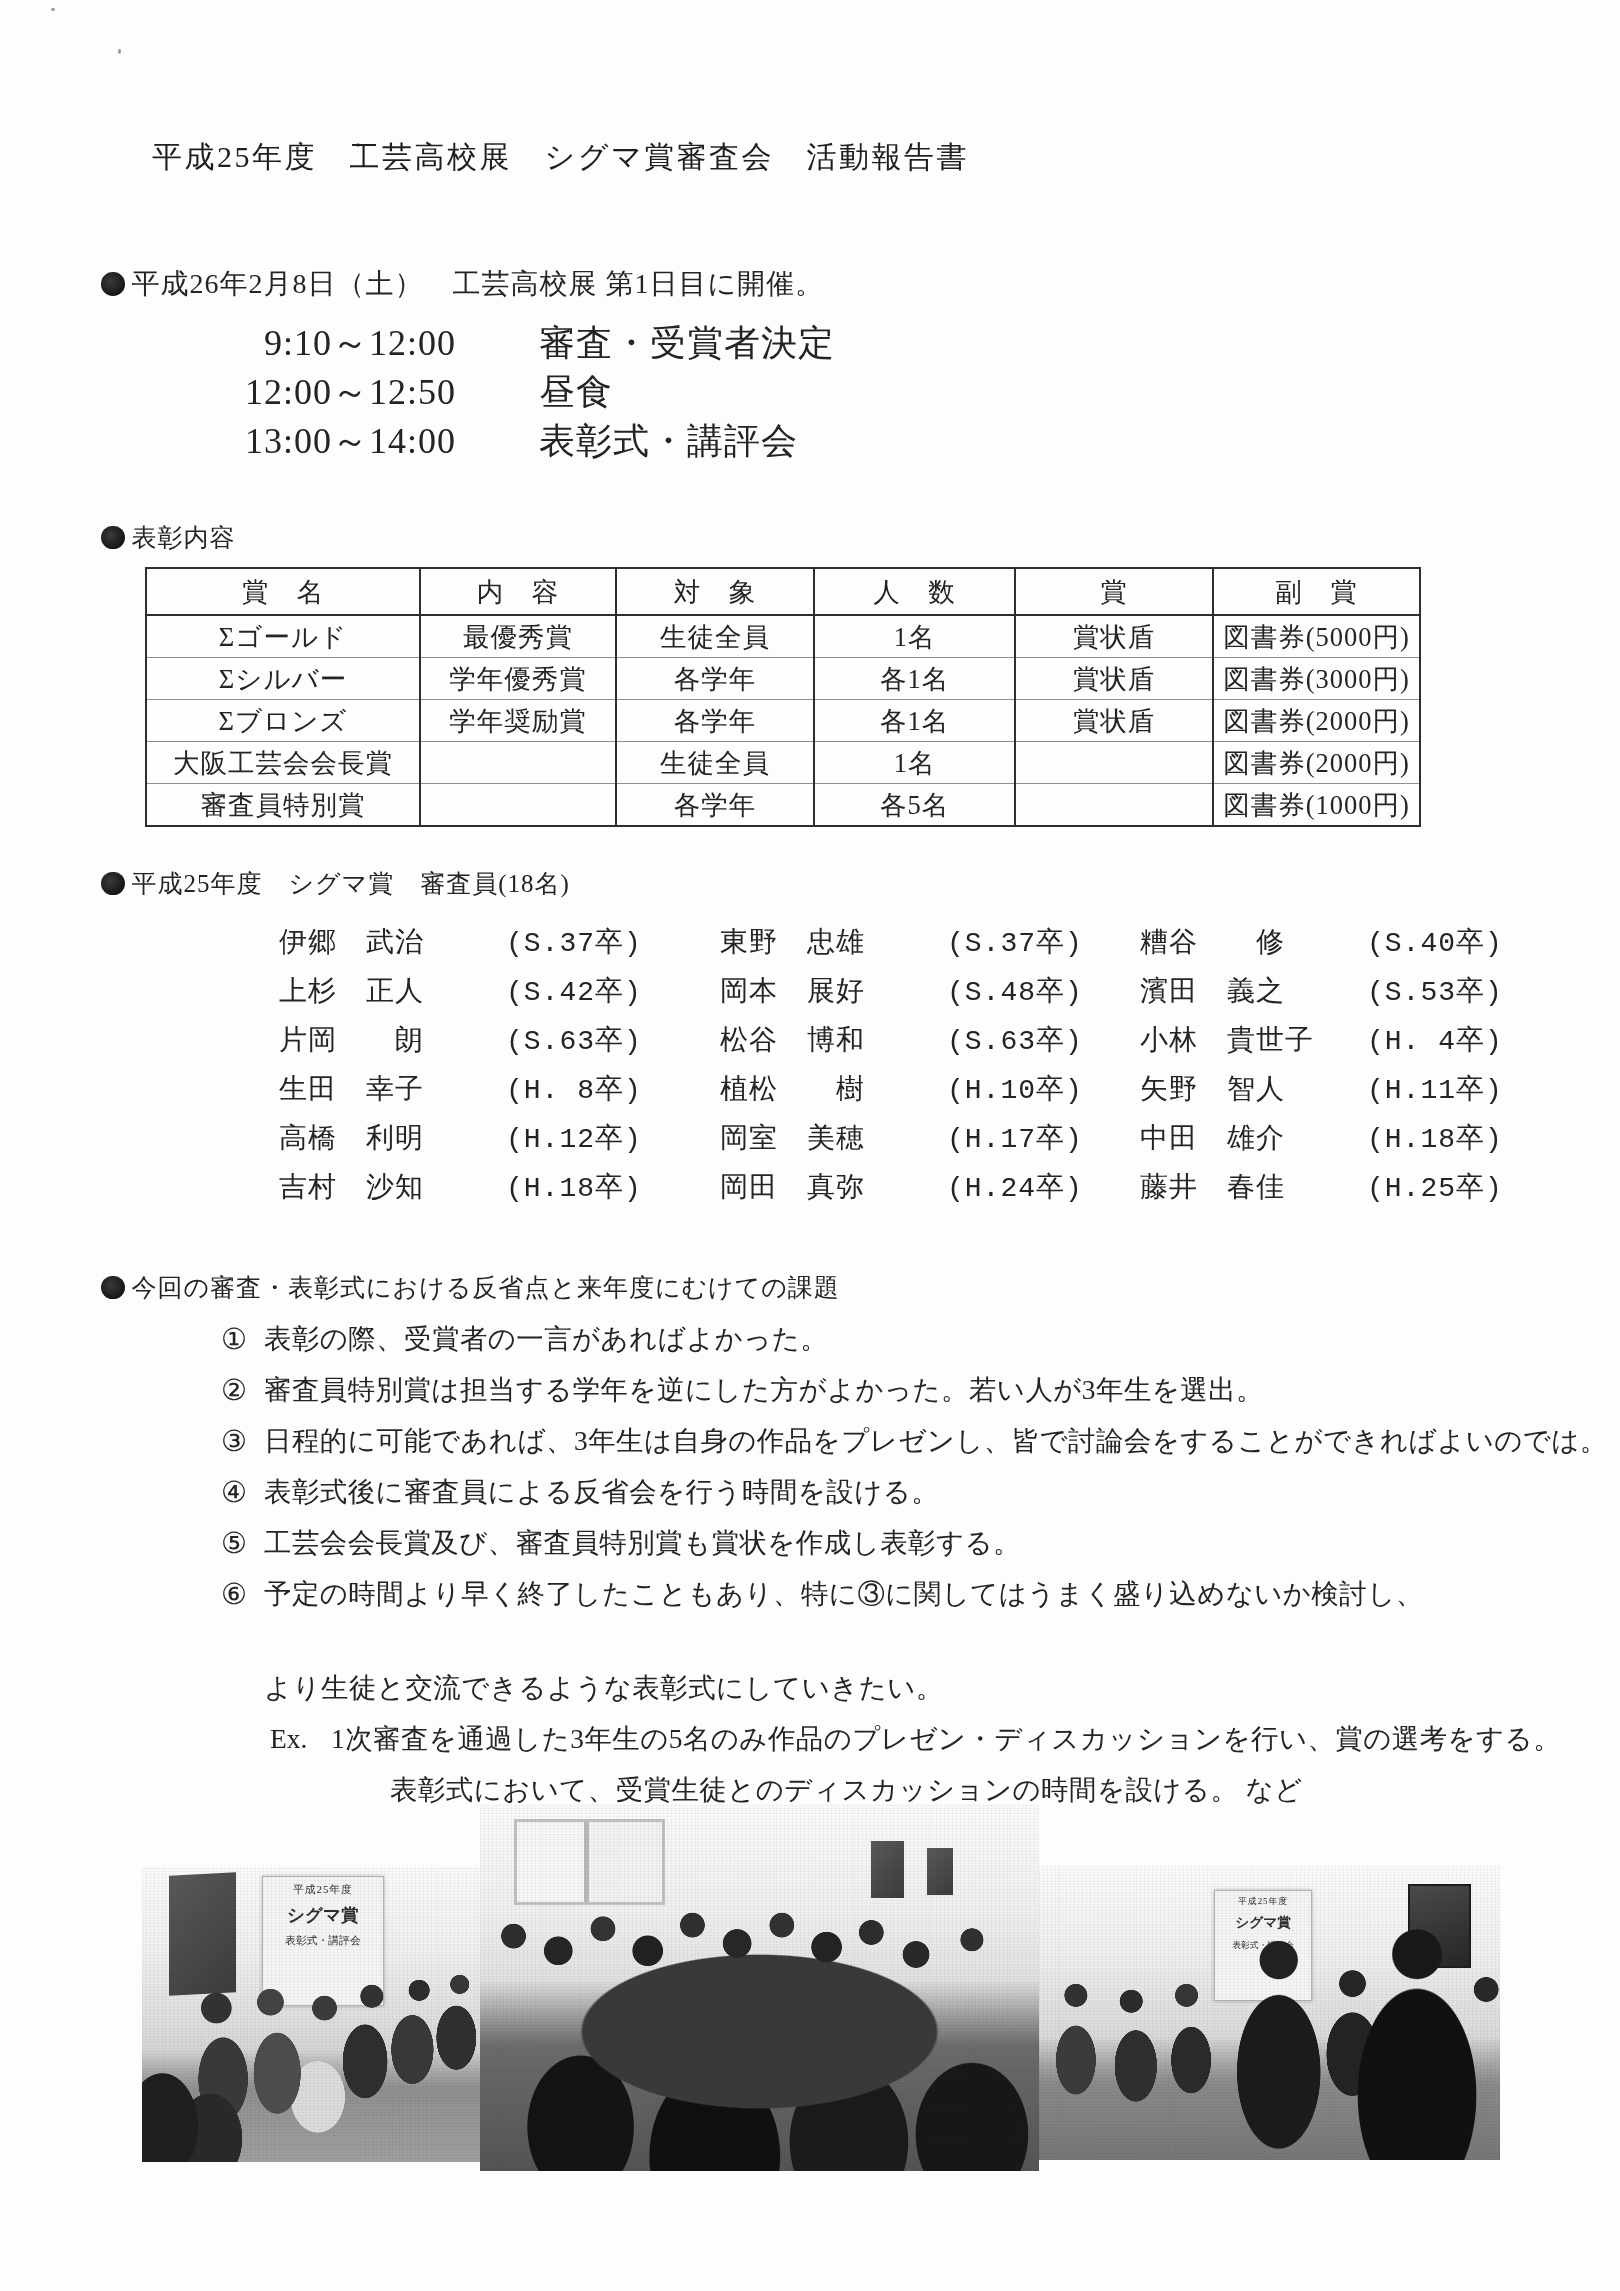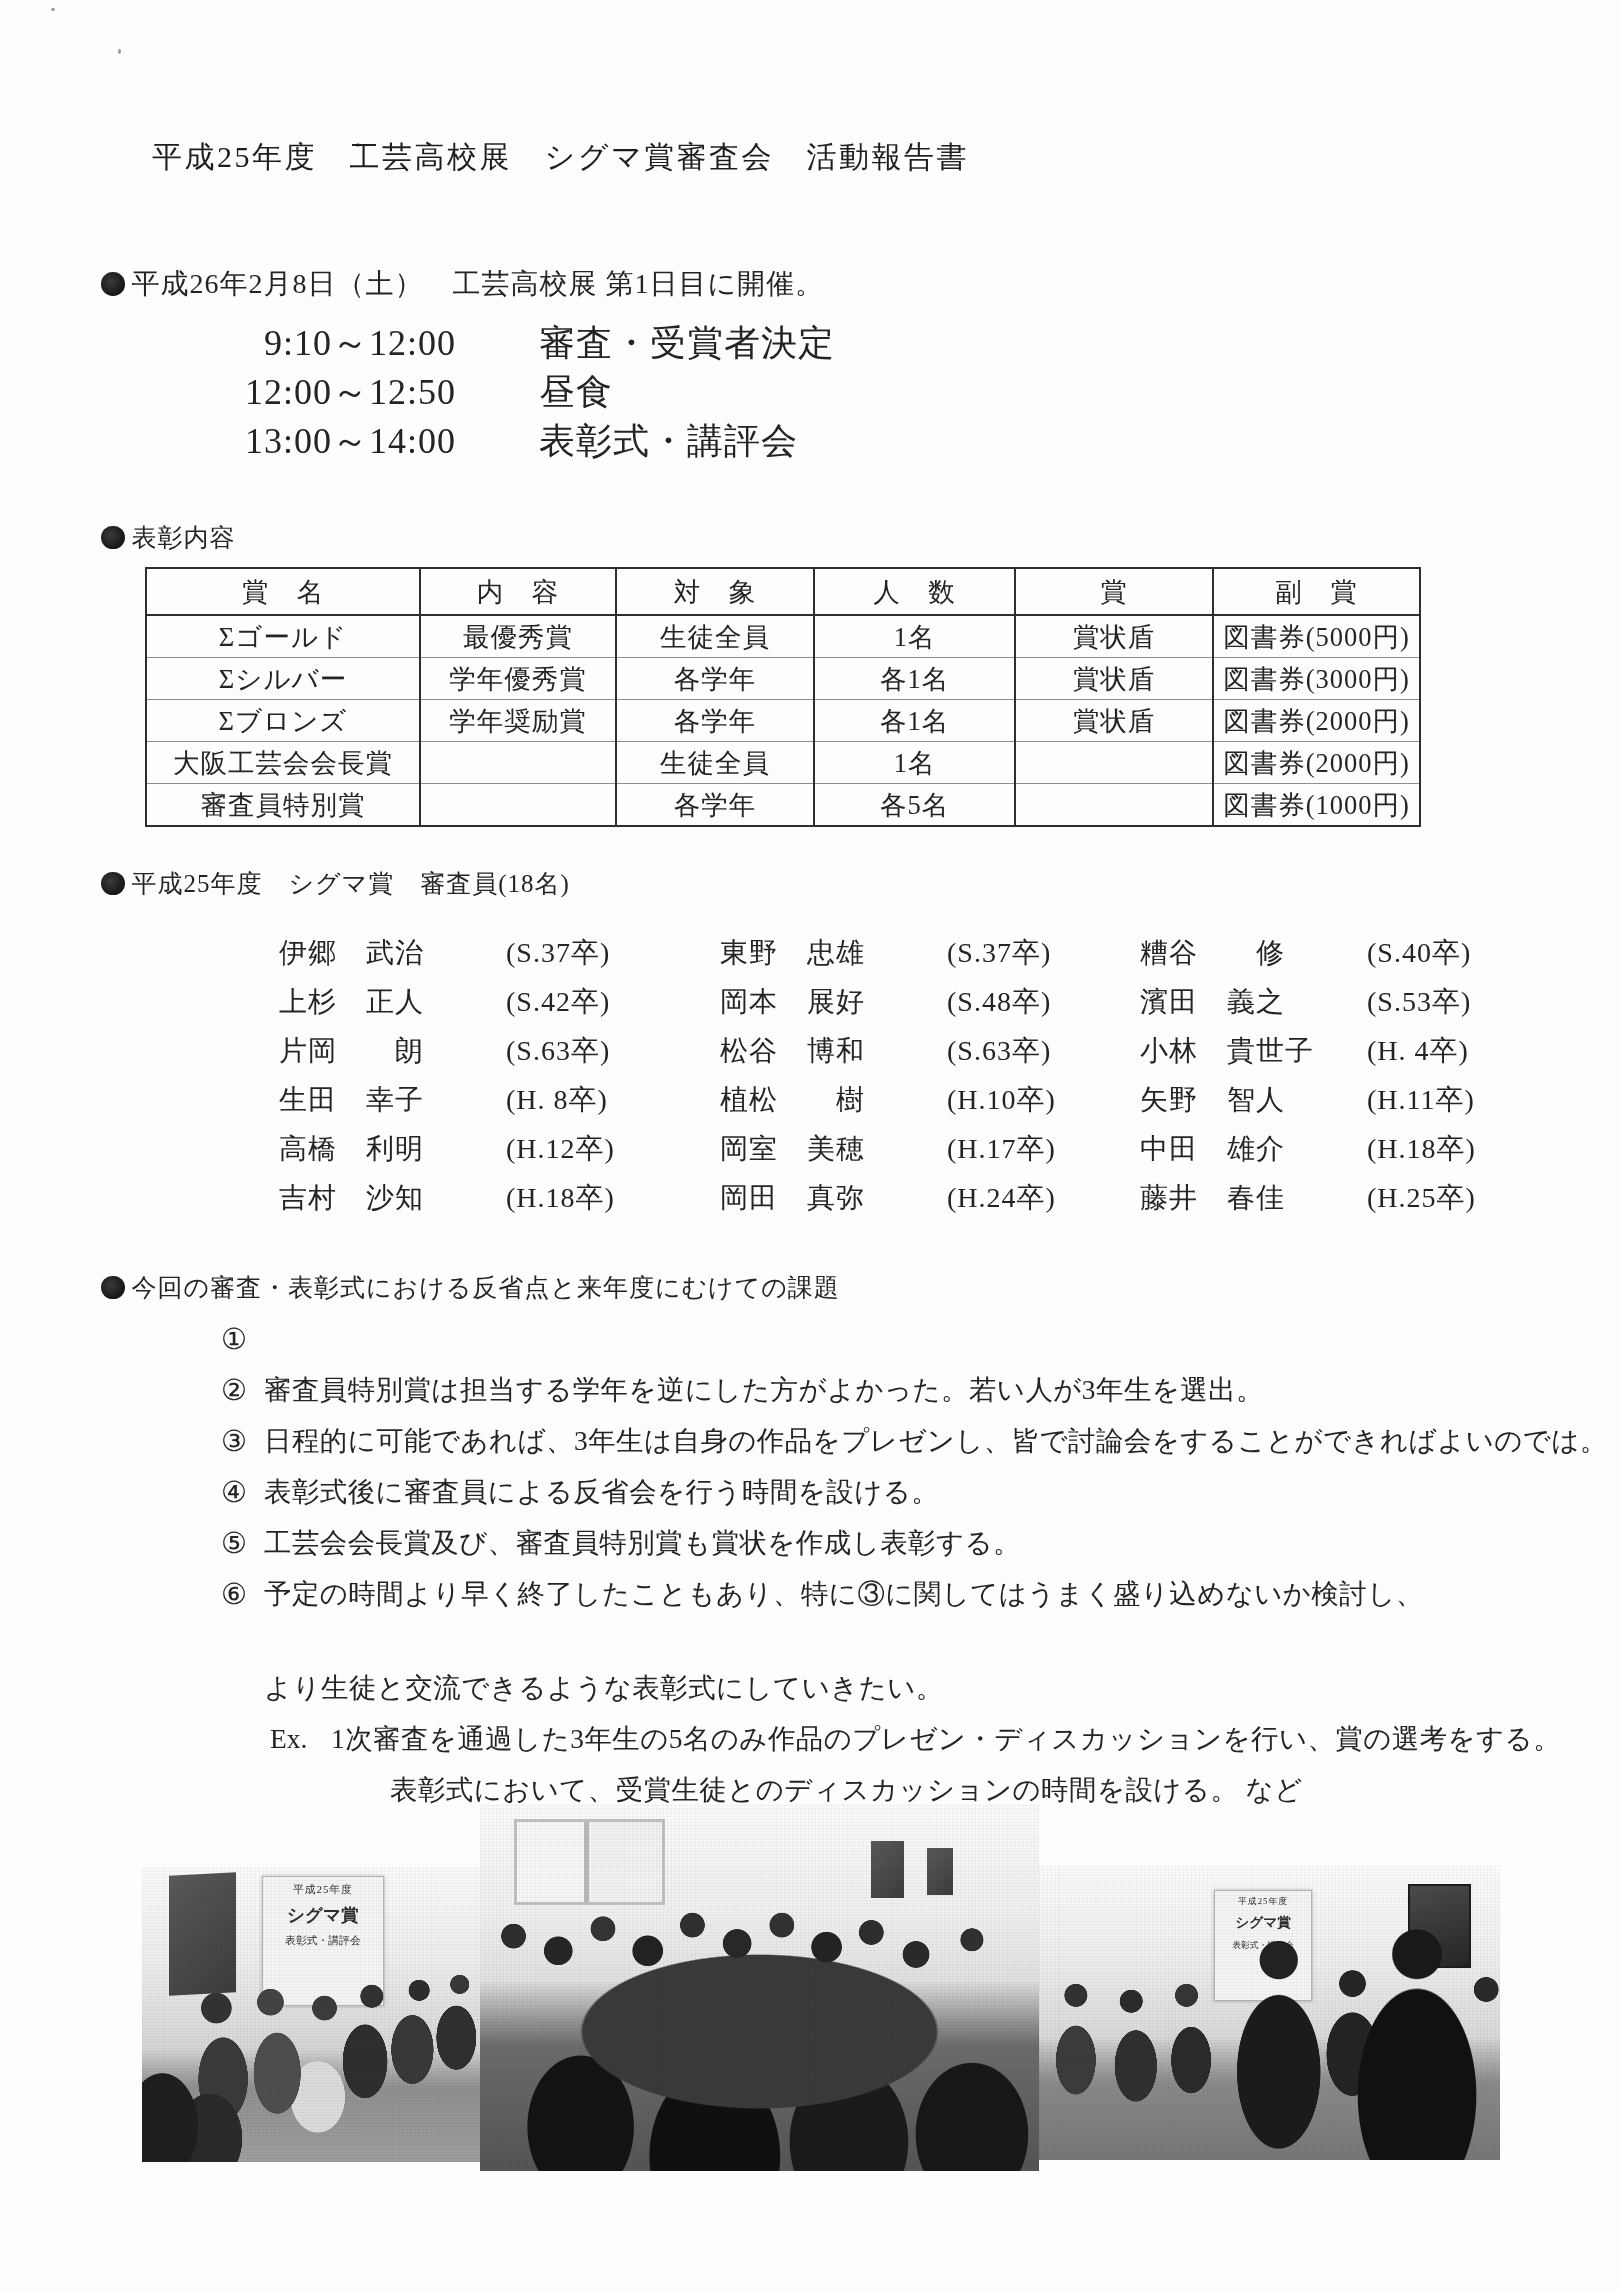--- a/index.html
+++ b/index.html
@@ -32,21 +32,21 @@
     border-left:2px solid #2e2e2e;border-right:2px solid #2e2e2e;
     border-top:1px solid #8f8f8f;border-bottom:1px solid #8f8f8f;
     text-align:center;padding:0 3.9px;white-space:nowrap;overflow:hidden;
     font-weight:normal;letter-spacing:1px;}
   table.awards thead th{height:45px;border-bottom:2px solid #2e2e2e;}
   table.awards tbody td{height:41px;}
 
   
   .judges-grid{width:1294px;}
   .judge-col{position:absolute;top:0;}
-  .judge-entry{display:flex;align-items:flex-end;height:49px;font-size:28px;color:#242424;}
+  .judge-entry{display:flex;align-items:flex-start;height:49px;font-size:28px;color:#242424;font-family:Liberation Mono, monospace;}
   .judge-name{width:227px;letter-spacing:1px;white-space:nowrap;}
   .judge-year{letter-spacing:1px;white-space:nowrap;}
 
   
   .item-row{display:flex;align-items:flex-start;min-height:51px;font-size:27.4px;color:#242424;}
   .item-marker{width:43px;flex:0 0 auto;font-size:29px;line-height:39px;}
   .item-text{letter-spacing:0.5px;line-height:39px;white-space:nowrap;}
   .item-cont{height:51px;padding-left:43px;font-size:27.4px;line-height:39px;letter-spacing:0.5px;color:#242424;white-space:nowrap;margin-top:43px;}
   .ex-row{display:flex;align-items:flex-start;height:51px;padding-left:49px;font-size:27.4px;color:#242424;}
   .ex-label{width:61px;flex:0 0 auto;line-height:39px;}
@@ -254,20 +254,21 @@
   </div>
 
   <div class="abs bullet-line" style="left:101px;top:1271px;">
     <span class="bullet-icon"></span>
     <span class="h-text">今回の審査・表彰式における反省点と来年度にむけての課題</span>
   </div>
 
   <div class="abs" style="left:221px;top:1320px;width:1372px;">
     <div class="item-row">
       <span class="item-marker">①</span>
+      <span class="item-text">表彰の際、受賞者の一言があればよかった。</span>
     </div>
     <div class="item-row">
       <span class="item-marker">②</span>
       <span class="item-text">審査員特別賞は担当する学年を逆にした方がよかった。若い人が3年生を選出。</span>
     </div>
     <div class="item-row">
       <span class="item-marker">③</span>
       <span class="item-text">日程的に可能であれば、3年生は自身の作品をプレゼンし、皆で討論会をすることができればよいのでは。</span>
     </div>
     <div class="item-row">

